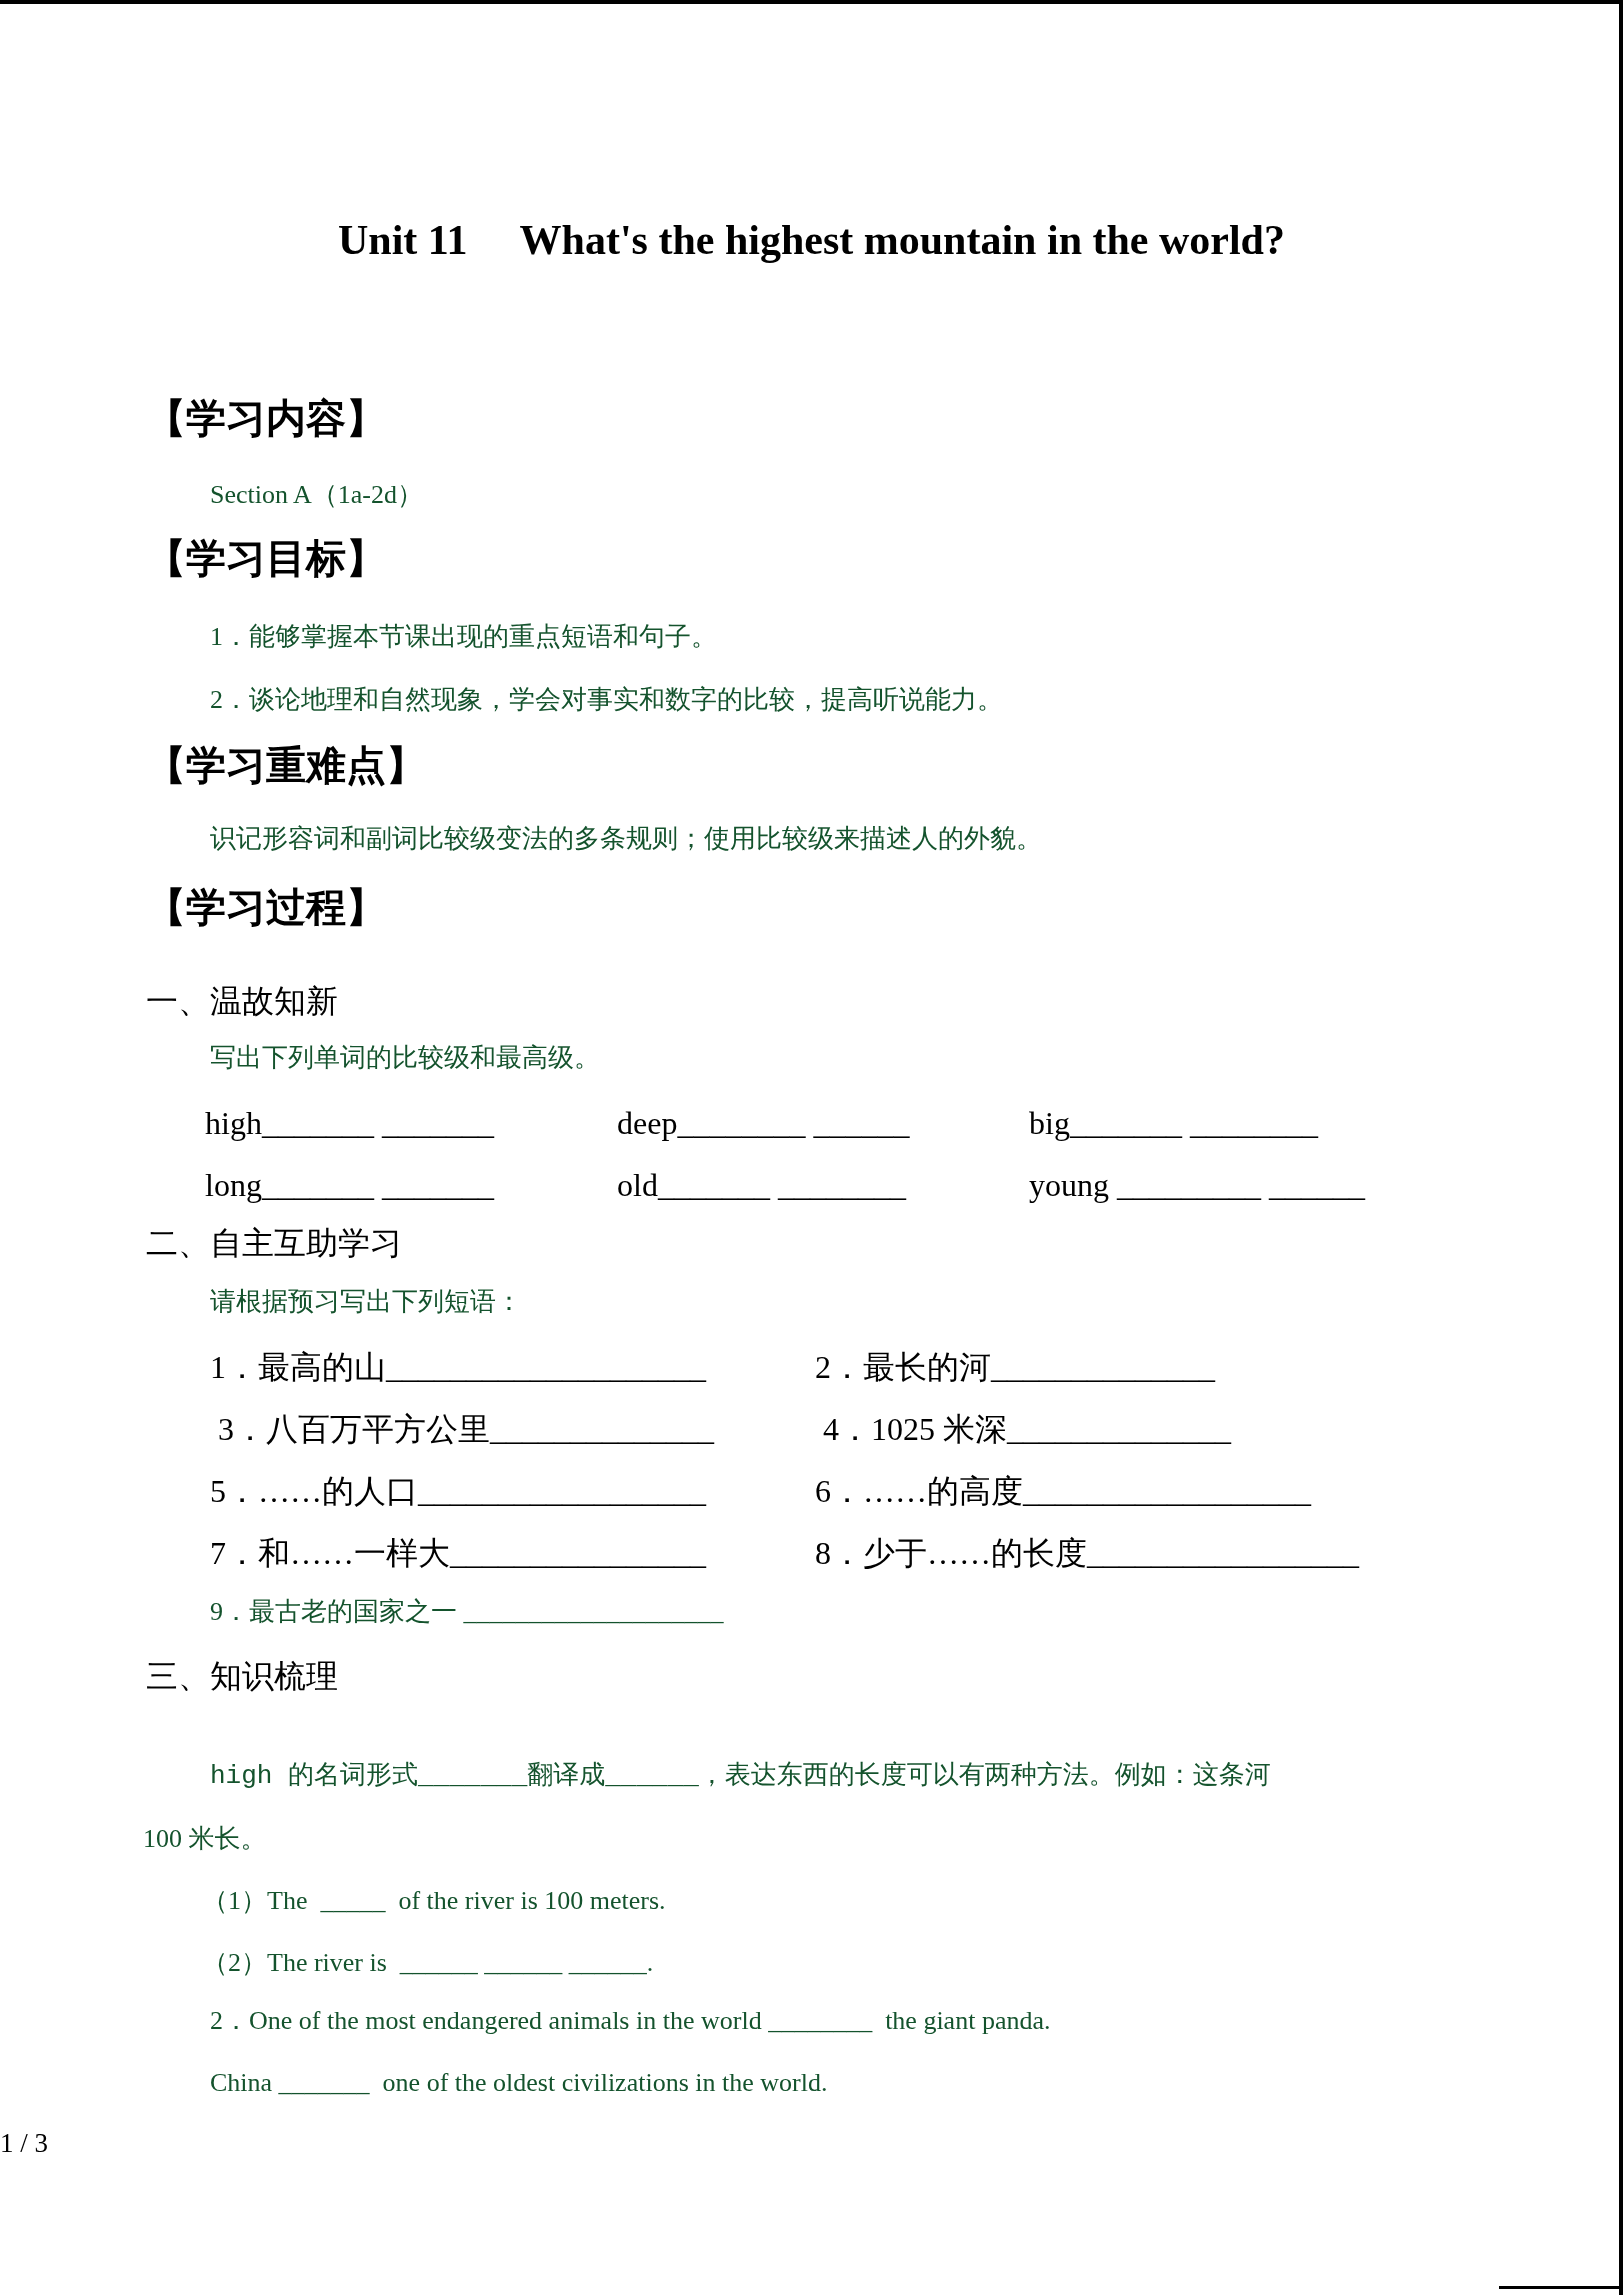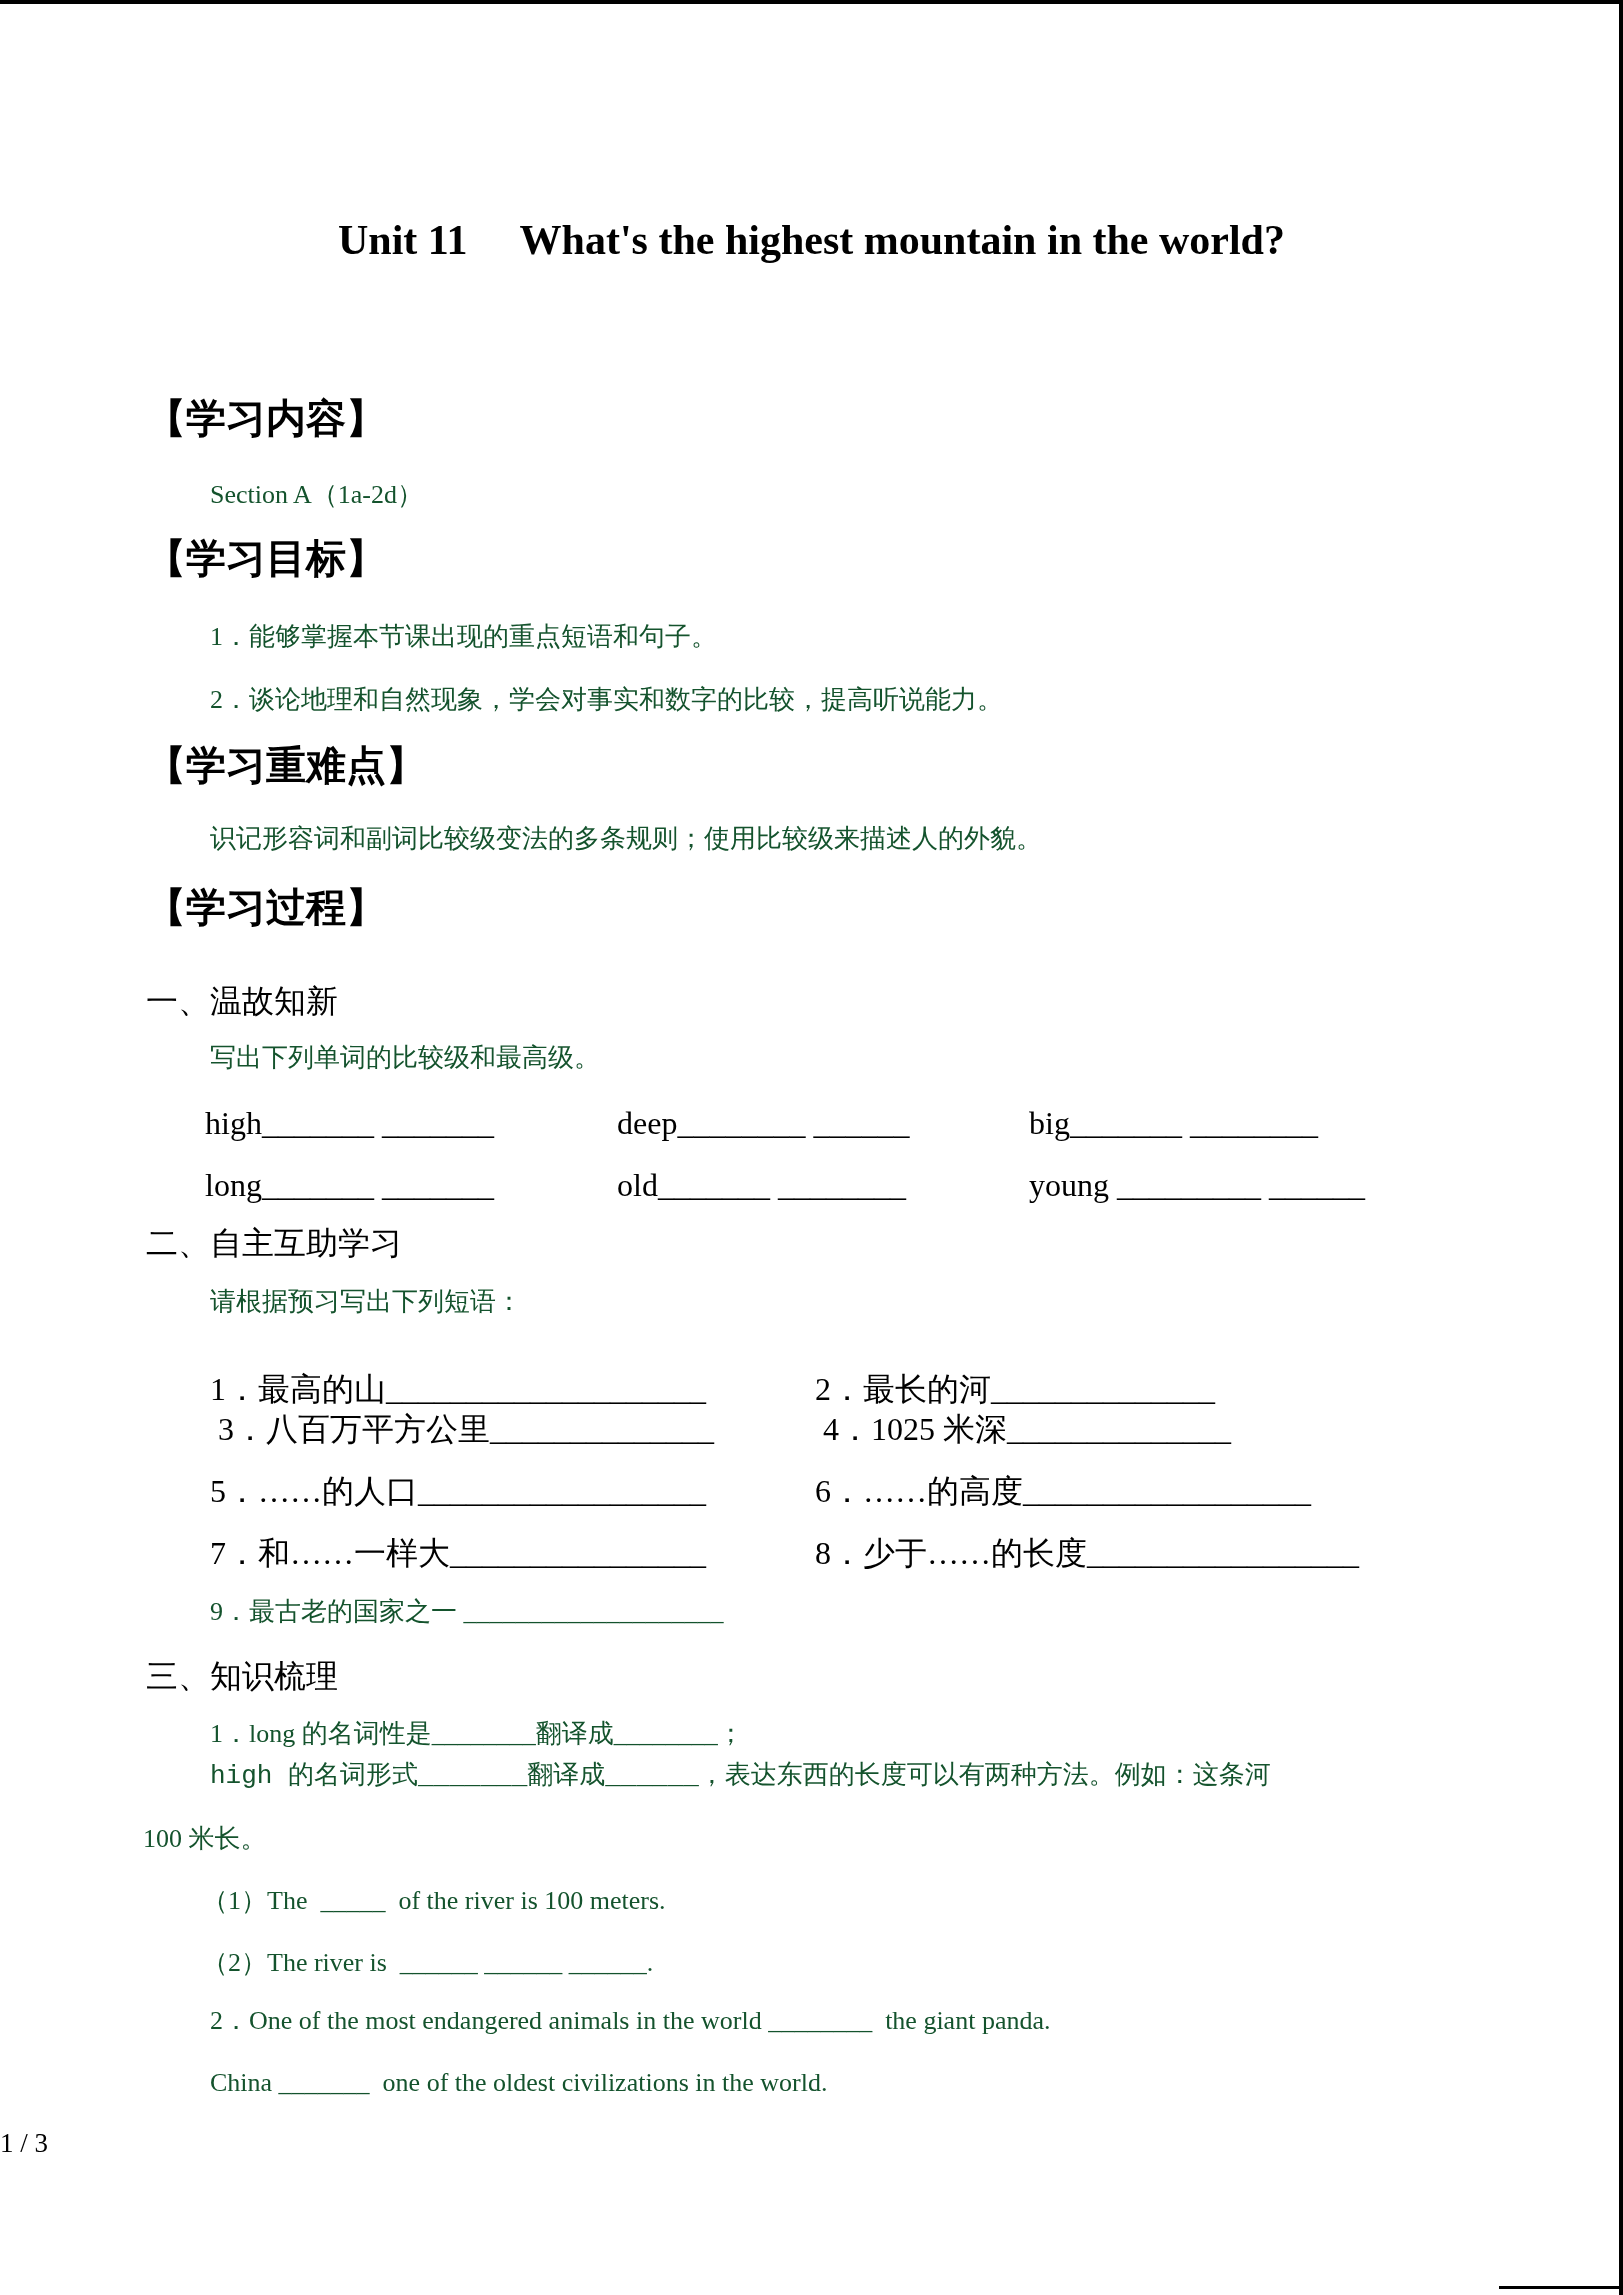--- a/index.html
+++ b/index.html
@@ -96,40 +96,39 @@
   </div>
   <div class="cols" style="top:1167px;">
     <span class="c1">long_______ _______</span>
     <span class="c2">old_______ ________</span>
     <span class="c3">young _________ ______</span>
   </div>
 
   <div class="part-heading" style="top:1225px;left:146px;">二、自主互助学习</div>
   <div class="line" style="top:1287px;left:210px;">请根据预习写出下列短语：</div>
 
-  <div class="pair" style="top:1349px;margin-top:22px;">
+  <div class="pair" style="top:1349px;">
     <span class="p1">1．最高的山____________________</span>
     <span class="p2">2．最长的河______________</span>
   </div>
   <div class="pair" style="top:1411px;margin-left:8px;">
     <span class="p1">3．八百万平方公里______________</span>
     <span class="p2">4．1025 米深______________</span>
   </div>
   <div class="pair" style="top:1473px;">
     <span class="p1">5．……的人口__________________</span>
     <span class="p2">6．……的高度__________________</span>
   </div>
   <div class="pair" style="top:1535px;">
     <span class="p1">7．和……一样大________________</span>
     <span class="p2">8．少于……的长度_________________</span>
   </div>
   <div class="line" style="top:1597px;left:210px;">9．最古老的国家之一 ____________________</div>
 
   <div class="part-heading" style="top:1658px;left:146px;">三、知识梳理</div>
-  <div class="line" style="top:1719px;left:210px;">1．long 的名词性是________翻译成________；</div>
   <div class="line" style="top:1762px;left:210px;font-family:Liberation Mono, monospace;">high 的名词形式_______翻译成______，表达东西的长度可以有两种方法。例如：这条河</div>
   <div class="line" style="top:1824px;left:143px;">100 米长。</div>
   <div class="line" style="top:1886px;left:202px;">（1）The  _____  of the river is 100 meters.</div>
   <div class="line" style="top:1948px;left:202px;">（2）The river is  ______ ______ ______.</div>
   <div class="line" style="top:2006px;left:210px;">2．One of the most endangered animals in the world ________  the giant panda.</div>
   <div class="line" style="top:2068px;left:210px;">China _______  one of the oldest civilizations in the world.</div>
 
   <div class="footer">1 / 3</div>
 
 </div>

